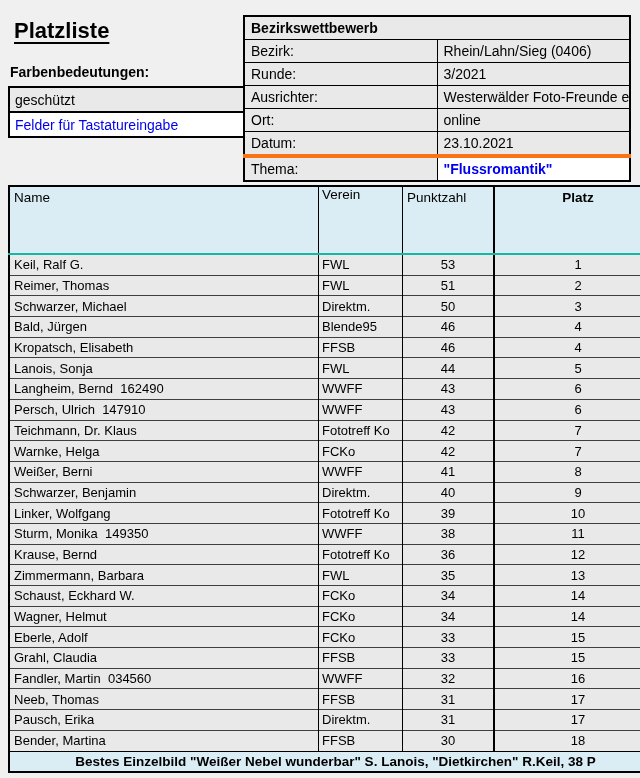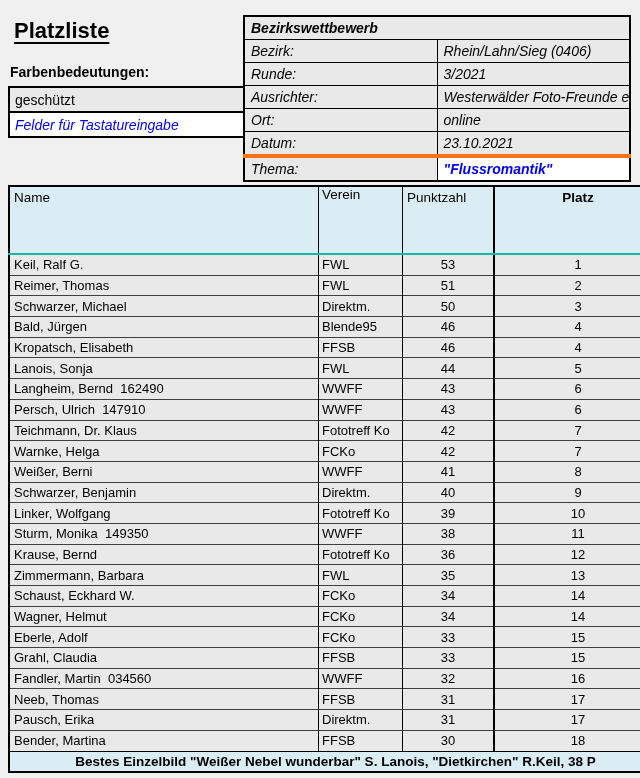--- a/index.html
+++ b/index.html
@@ -35,28 +35,27 @@
   }
   #legend-box td{
     border:2px solid #000;
     height:21px;
     padding:1px 5px;
     font-size:14px;
   }
   #legend-box tr+tr td{border-top:1px solid #000;}
   .protected-cell{background:#e9e9e9;}
   .input-cell{background:#ffffff;color:#0000ee;}
-  #legend-box .input-cell{font-style:italic;}
+  #legend-box .input-cell{}
 
   
   #info-table{
     left:243px;top:15px;width:388px;
     border-collapse:collapse;
     table-layout:fixed;
-    font-style:italic;
   }
   #info-table td{
     background:#e9e9e9;
     border:1px solid #000;
     height:20px;
     padding:1px 6px;
     font-size:14px;
     overflow:hidden;white-space:nowrap;
   }
   #info-table{border:2px solid #000;}

